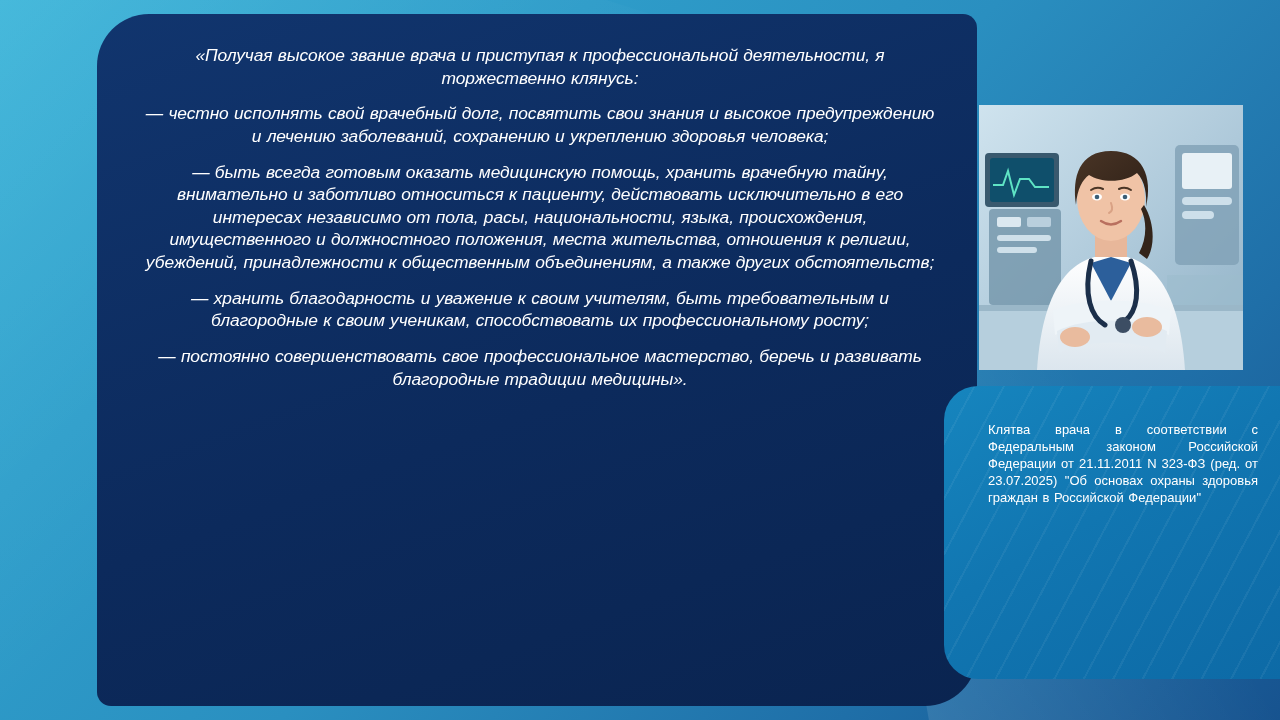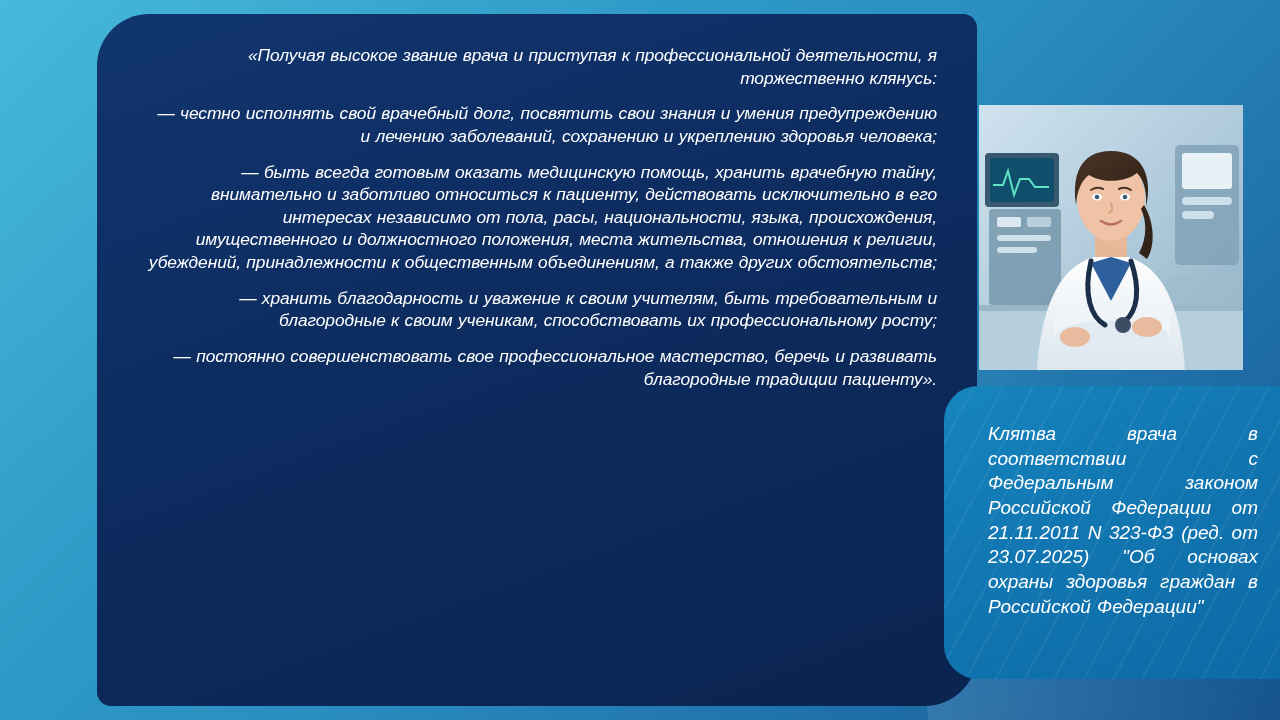--- a/index.html
+++ b/index.html
@@ -49,21 +49,21 @@
     border-bottom-left-radius: 14px;
     padding: 30px 40px 20px 46px;
     color: #ffffff;
   }
   .oath-panel p {
     font-style: italic;
     font-size: 17.4px;
     line-height: 1.30;
     margin-bottom: 13px;
     letter-spacing: -0.1px;
-    text-align: right;
+    text-align: center;
     word-spacing: 0.6px;
   }
   .oath-panel p:last-child { margin-bottom: 0; }
 
   
   .photo-frame {
     position: absolute;
     left: 979px;
     top: 105px;
     width: 264px;
@@ -90,41 +90,40 @@
     overflow: hidden;
   }
   .caption-stripes {
     position: absolute;
     left: 0; top: 0; right: 0; bottom: 0;
     background: repeating-linear-gradient(118deg, rgba(255,255,255,0.055) 0px, rgba(255,255,255,0.055) 2px, rgba(255,255,255,0) 2px, rgba(255,255,255,0) 26px);
     pointer-events: none;
   }
   .caption-text {
     position: relative;
-    font-size: 19px;
+    font-size: 13px;
     line-height: 1.30;
     text-align: justify;
     text-align-last: left;
     word-spacing: 1px;
-    font-style: italic;
   }
 </style>
 </head>
 <body>
 
 <div class="slide">
   <div class="sheen"></div>
   <div class="sheen2"></div>
 
   <div class="oath-panel">
     <p>«Получая высокое звание врача и приступая к профессиональной деятельности, я торжественно клянусь:</p>
-    <p>— честно исполнять свой врачебный долг, посвятить свои знания и умения предупреждению и лечению заболеваний, сохранению и укреплению здоровья человека;</p>
+    <p>— честно исполнять свой врачебный долг, посвятить свои знания и высокое предупреждению и лечению заболеваний, сохранению и укреплению здоровья человека;</p>
     <p>— быть всегда готовым оказать медицинскую помощь, хранить врачебную тайну, внимательно и заботливо относиться к пациенту, действовать исключительно в его интересах независимо от пола, расы, национальности, языка, происхождения, имущественного и должностного положения, места жительства, отношения к религии, убеждений, принадлежности к общественным объединениям, а также других обстоятельств;</p>
     <p>— хранить благодарность и уважение к своим учителям, быть требовательным и благородные к своим ученикам, способствовать их профессиональному росту;</p>
-    <p>— постоянно совершенствовать свое профессиональное мастерство, беречь и развивать благородные традиции пациенту».</p>
+    <p>— постоянно совершенствовать свое профессиональное мастерство, беречь и развивать благородные традиции медицины».</p>
   </div>
 
   <div class="photo-frame">
     <svg class="photo-svg" viewBox="0 0 264 265" preserveAspectRatio="xMidYMid slice">
       <defs>
         <linearGradient id="bgRoom" x1="0" y1="0" x2="1" y2="1">
           <stop offset="0%" stop-color="#cfe3ee"></stop>
           <stop offset="55%" stop-color="#aec9da"></stop>
           <stop offset="100%" stop-color="#8fb0c5"></stop>
         </linearGradient>

